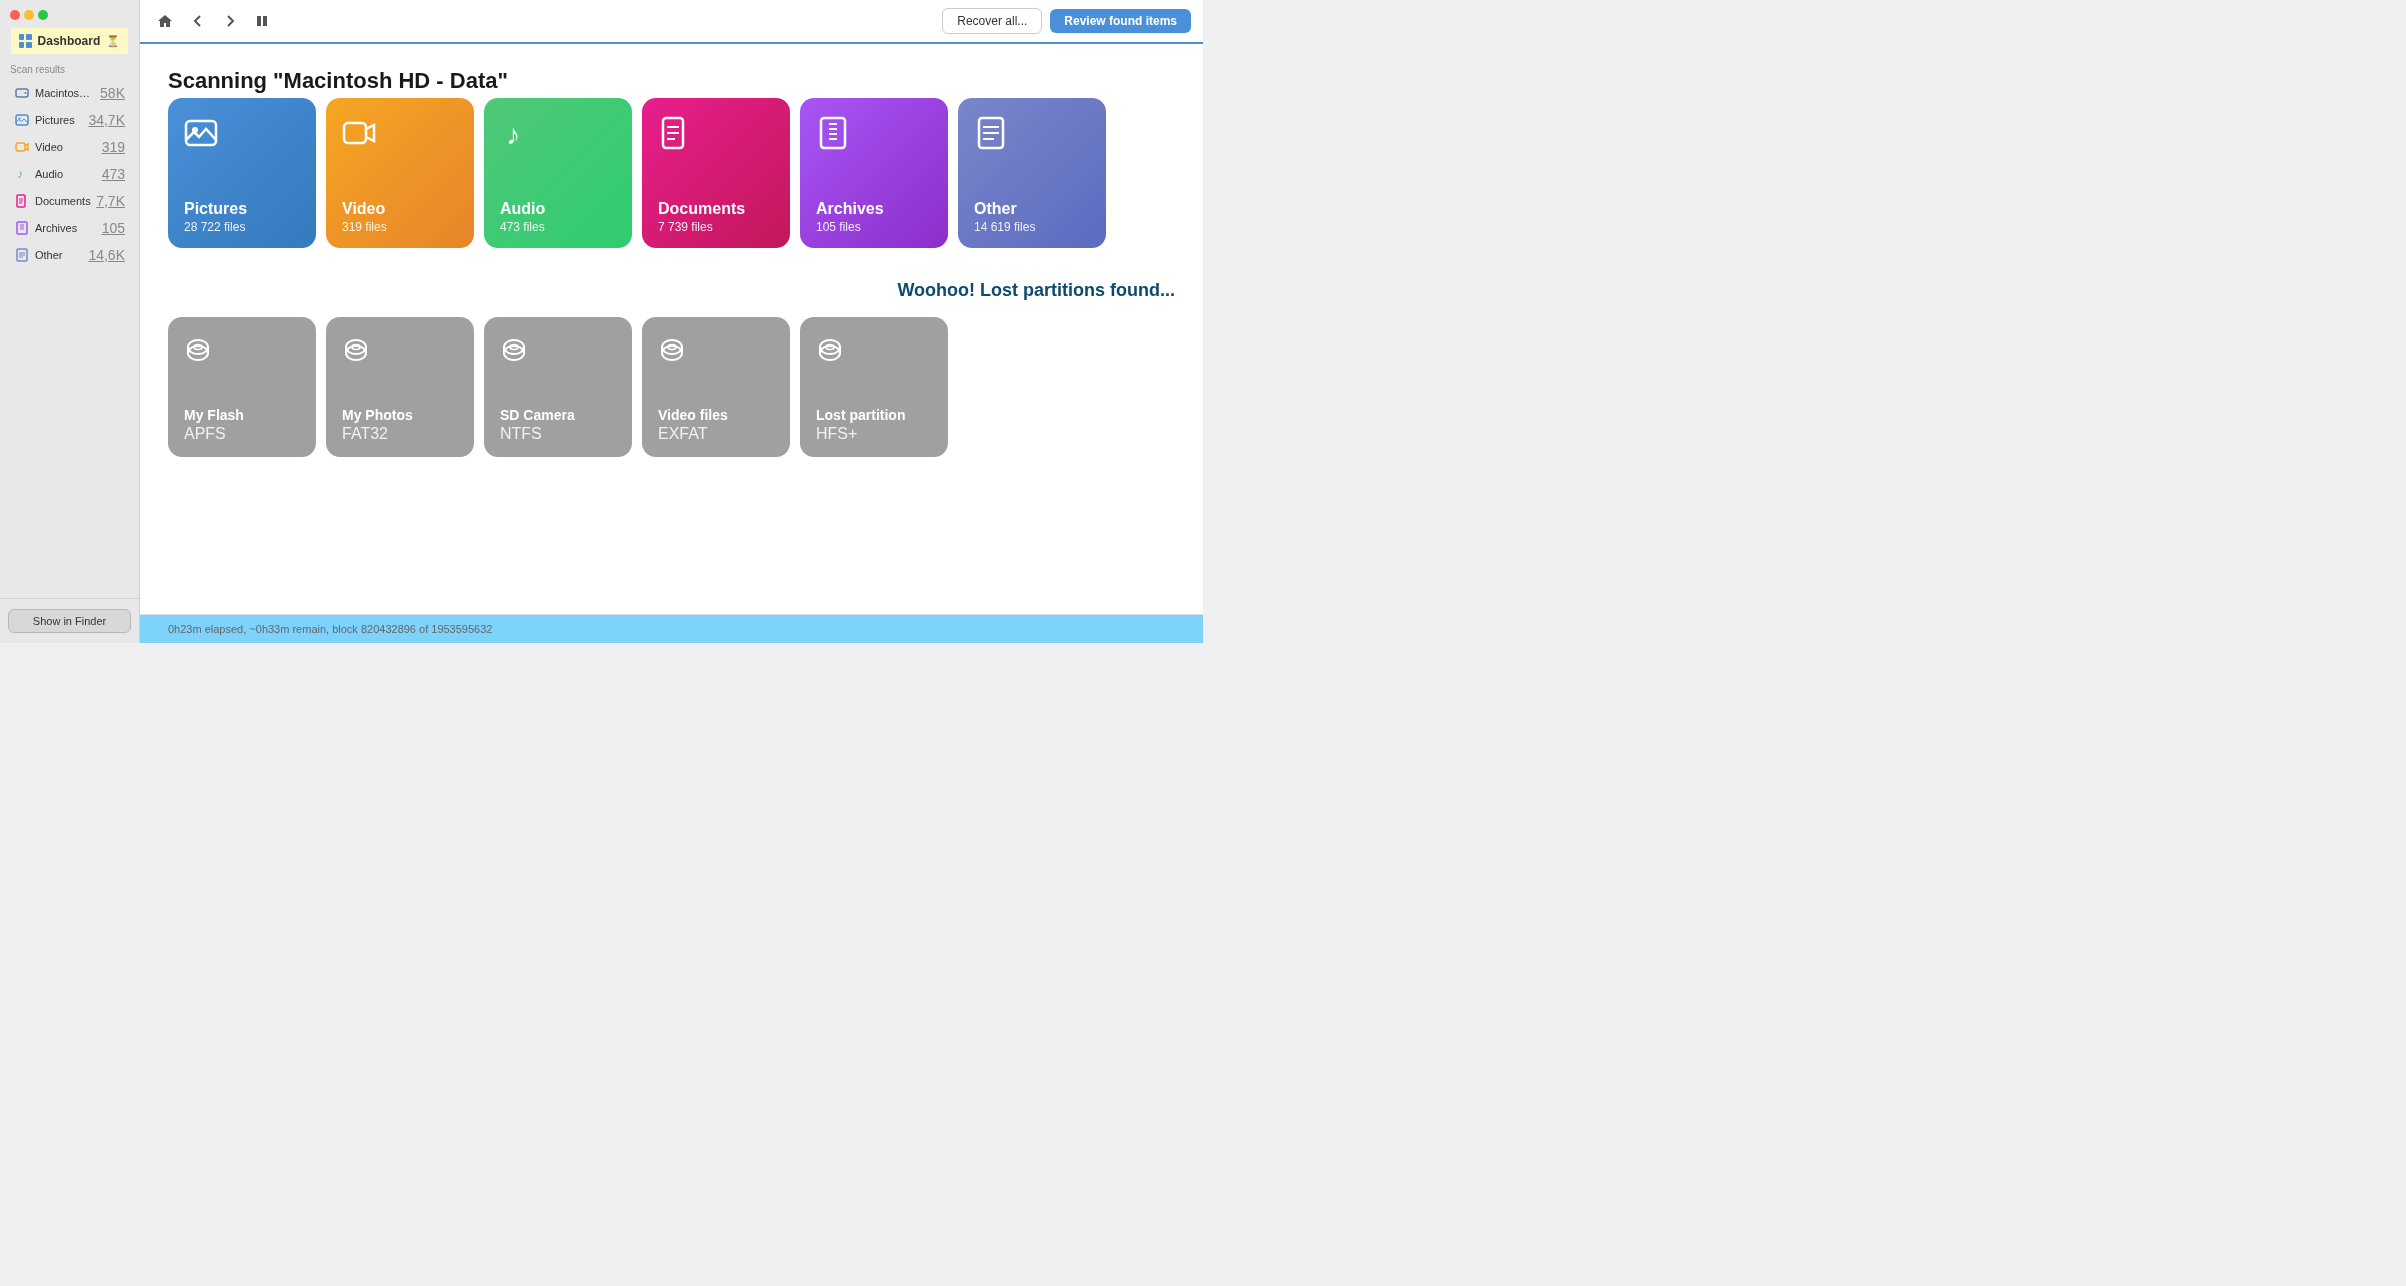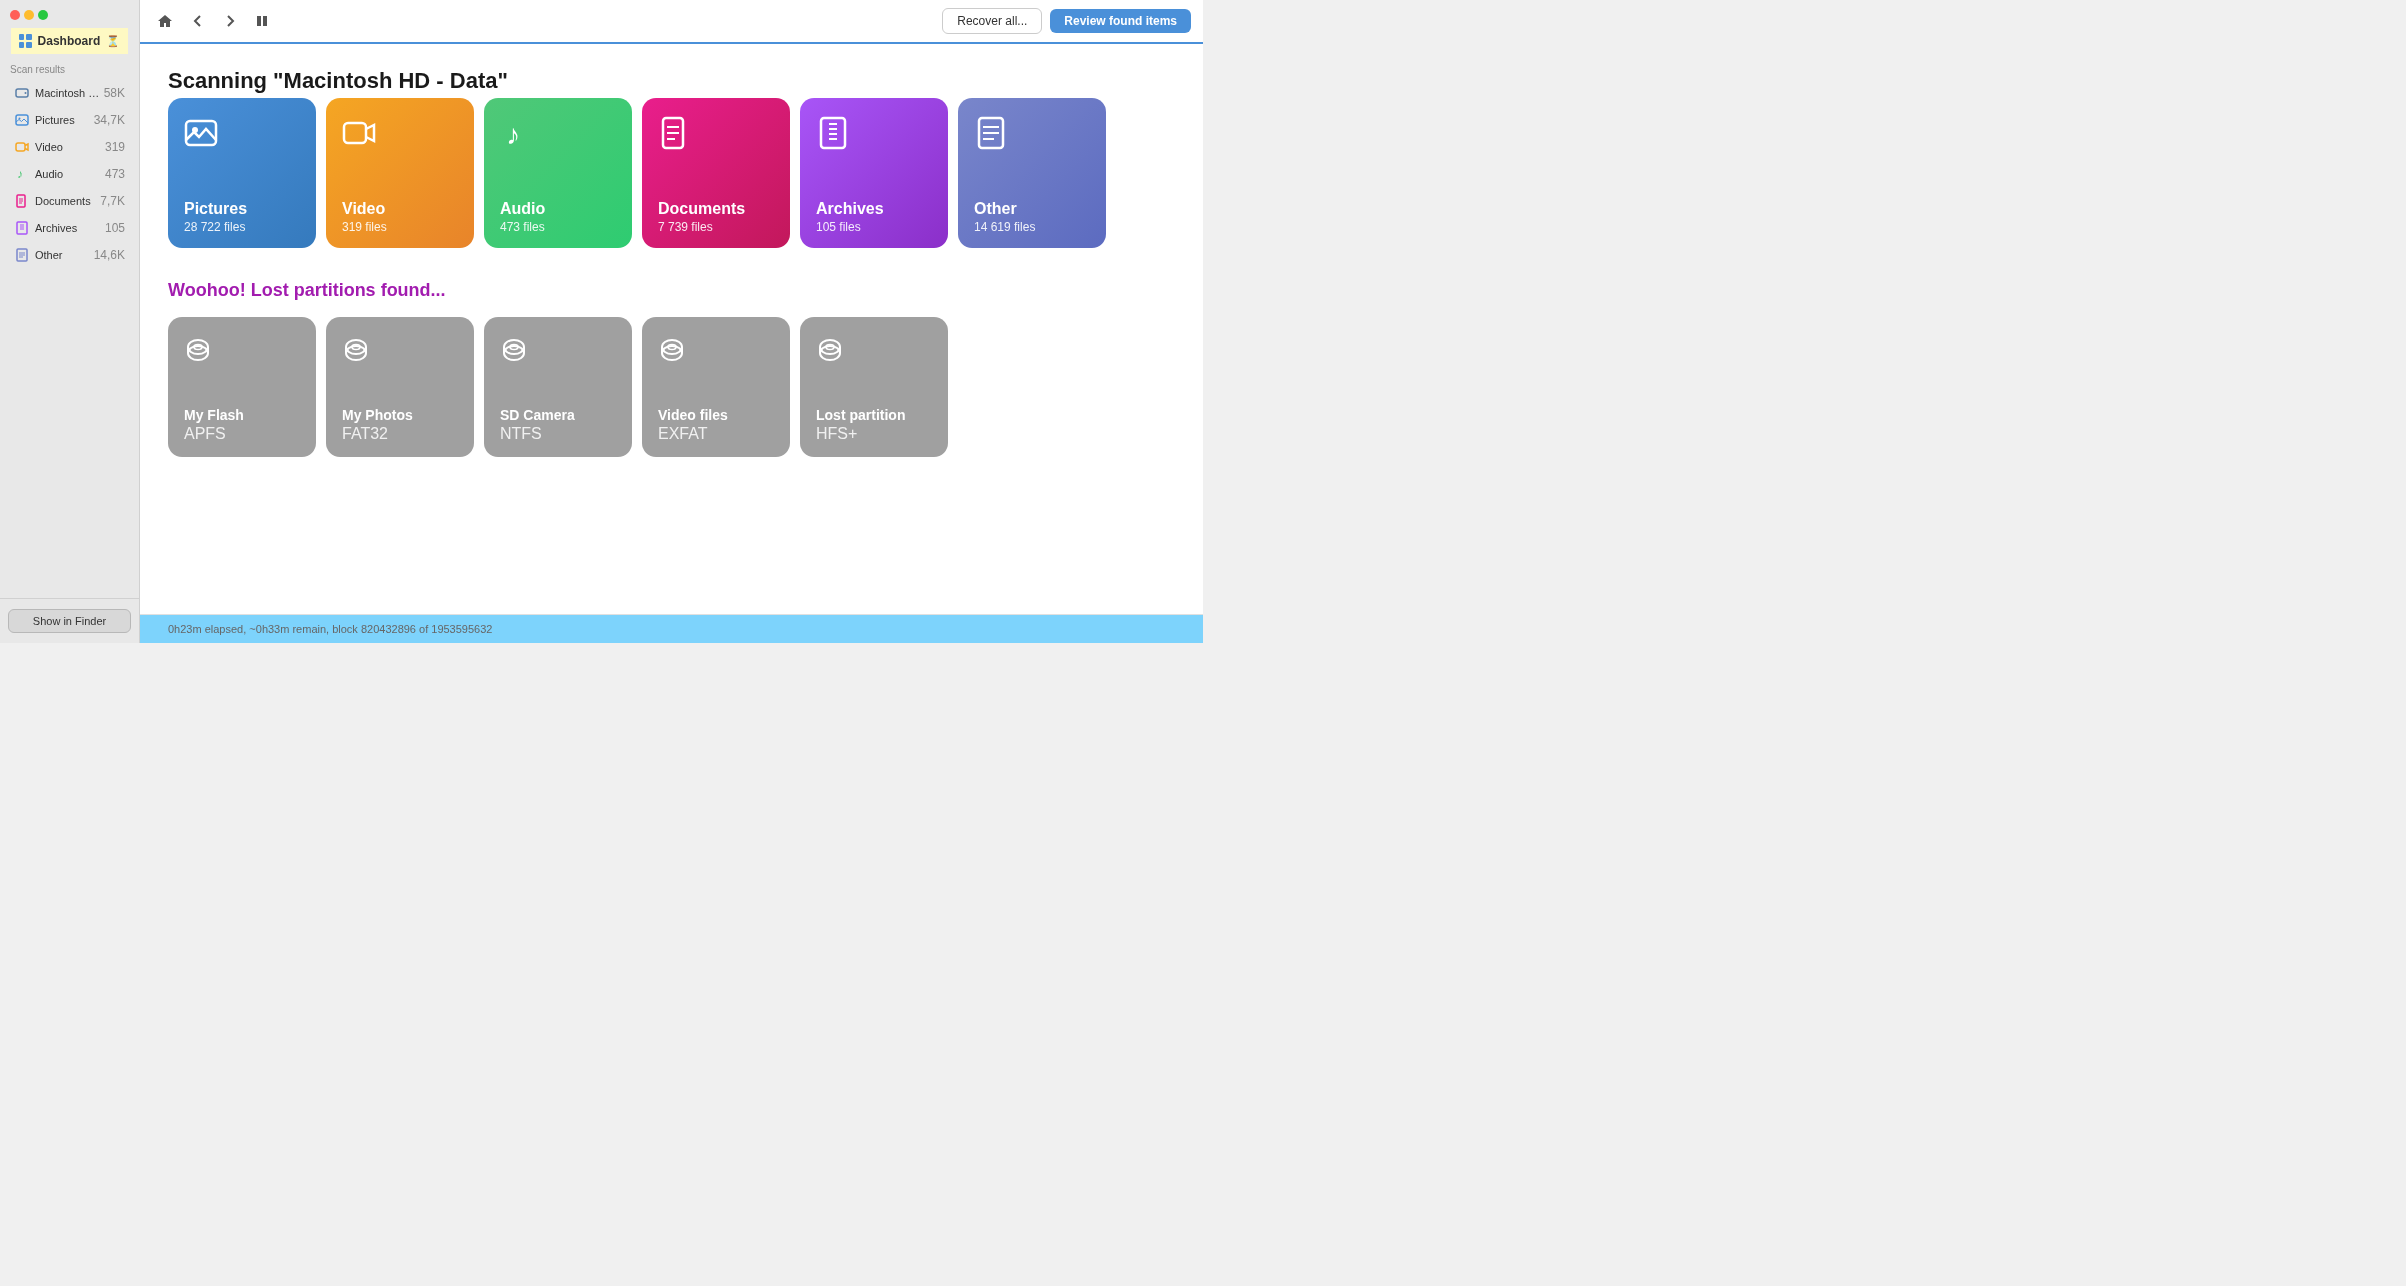--- a/index.html
+++ b/index.html
@@ -109,24 +109,25 @@
     .sidebar-item-name {
       font-size: 11px;
       color: #333;
       flex: 1;
       overflow: hidden;
       text-overflow: ellipsis;
       white-space: nowrap;
     }
 
     .sidebar-item-count {
-      font-size: 12px;
+      font-size: 14px;
       color: #888;
       margin-left: 4px;
       flex-shrink: 0;
+      text-decoration: underline;
     }
 
     .sidebar-footer {
       padding: 10px 8px;
       border-top: 1px solid #d0d0d0;
     }
 
     .show-finder-btn {
       width: 100%;
       padding: 5px 8px;
@@ -262,22 +263,23 @@
     .card-archives {
       background: linear-gradient(135deg, #a855f7 0%, #8b2fc9 100%);
     }
     .card-other {
       background: linear-gradient(135deg, #7986cb 0%, #5c6bc0 100%);
     }
 
     .section-title {
       font-size: 18px;
       font-weight: 700;
-      color: #a21caf;
+      color: #0c4a6e;
       margin-bottom: 16px;
+      text-align: right;
     }
 
     .partition-cards {
       display: flex;
       gap: 10px;
       flex-wrap: nowrap;
     }
 
     .partition-card {
       width: 148px;

